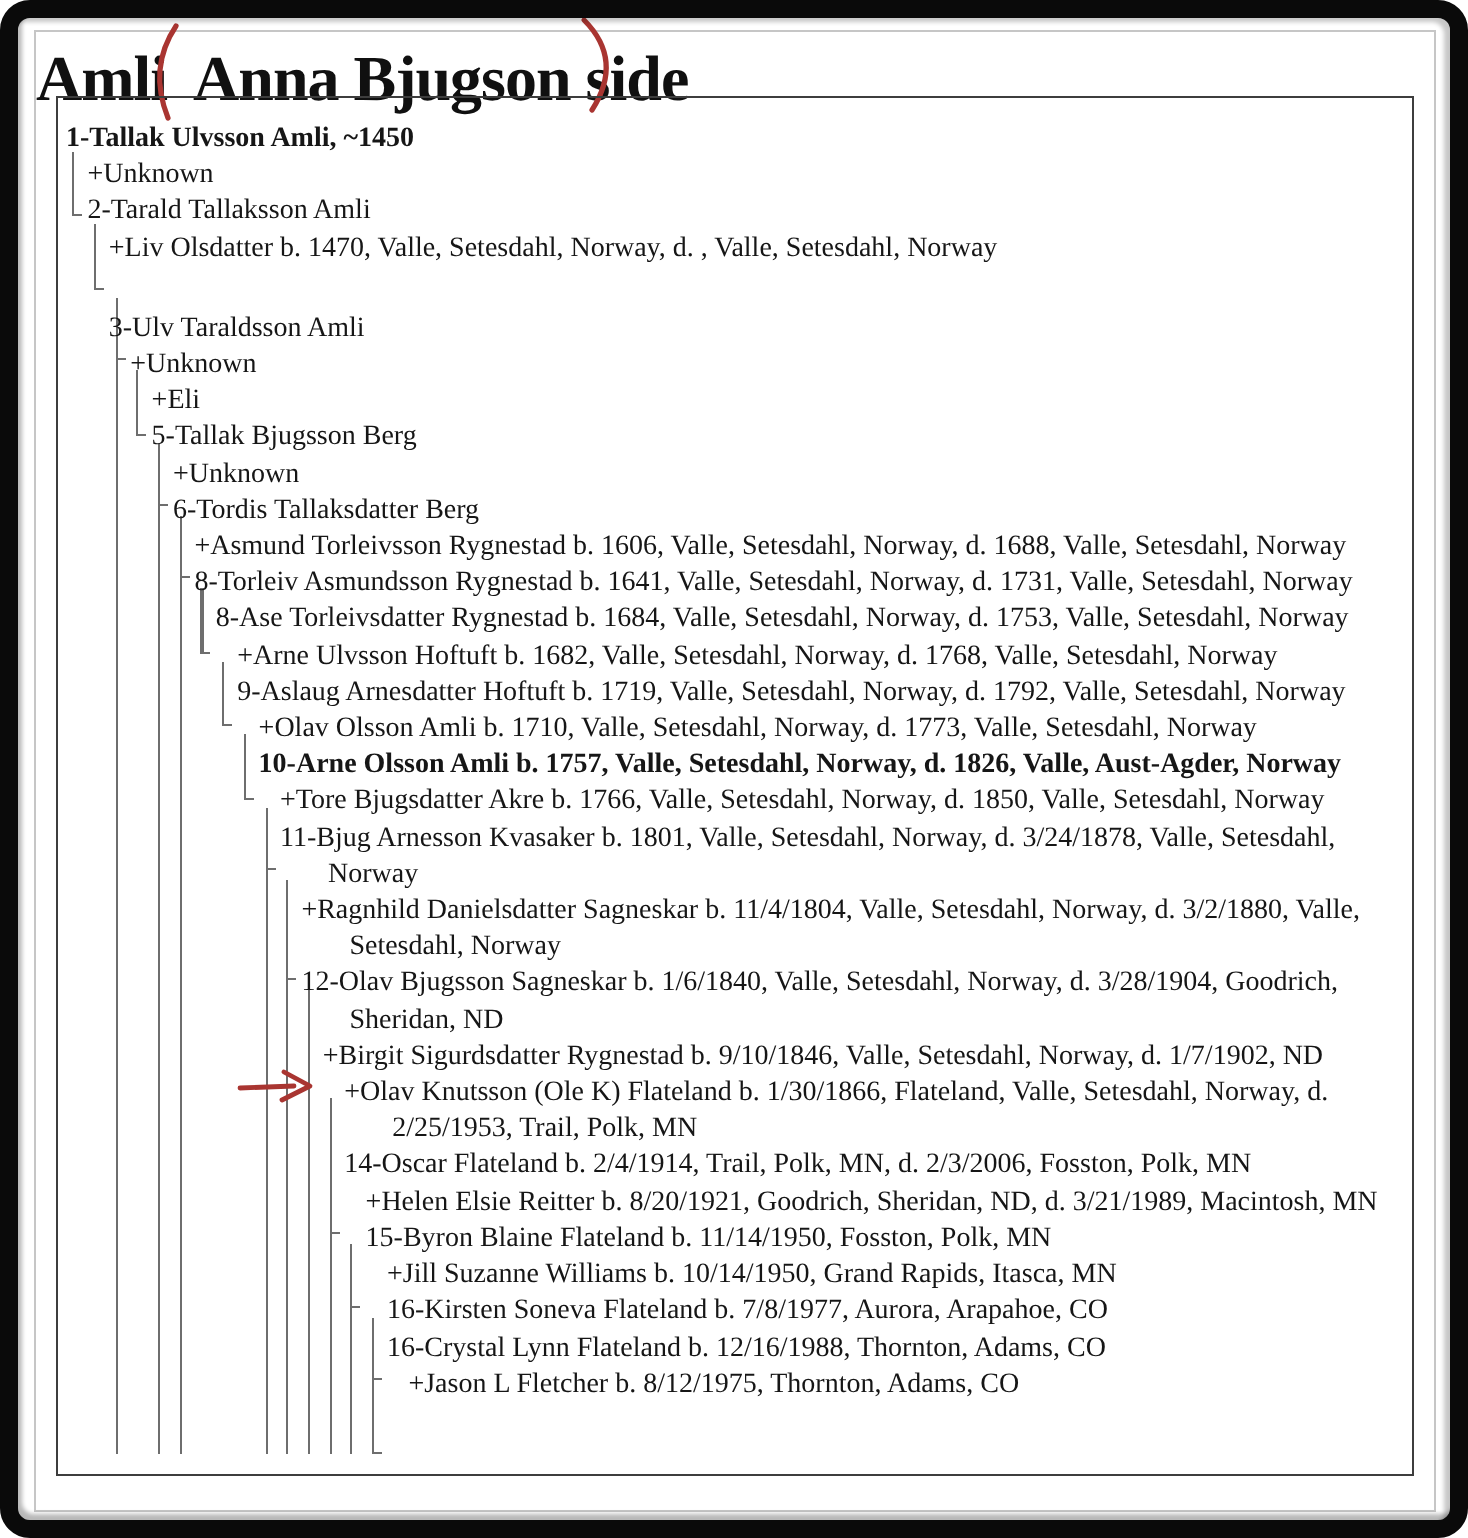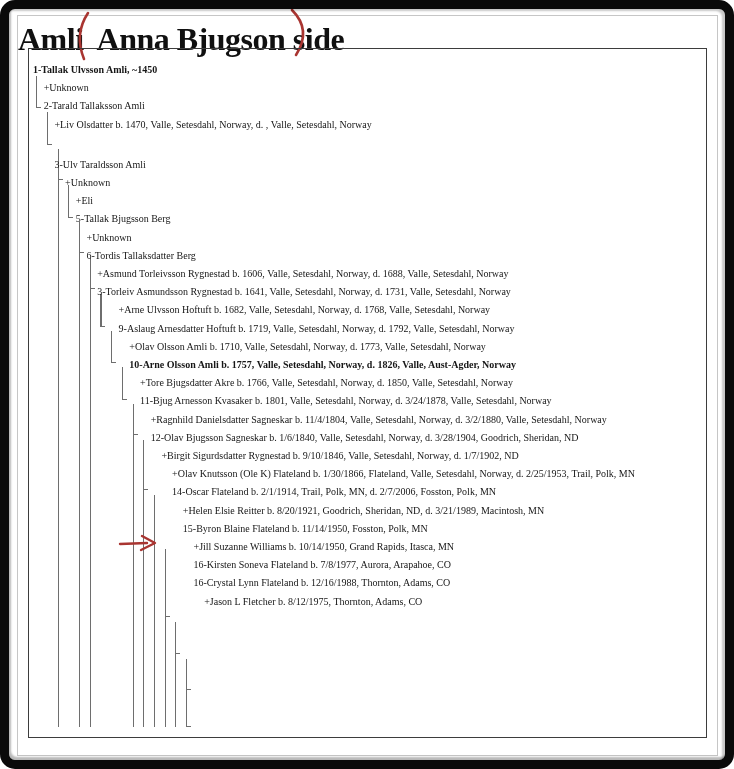--- a/index.html
+++ b/index.html
@@ -10,21 +10,21 @@
          box-shadow:inset 2px -3px 2px rgba(0,0,0,0.28), inset -3px 2px 2px rgba(0,0,0,0.22);}
   .page-rule{position:absolute;left:17px;top:15px;right:16px;bottom:13px;
              border:1px solid #c6c6c6;}
   .doc-title{position:absolute;left:18px;top:21px;width:500px;
              font-family:Liberation Serif, serif;font-weight:700;font-size:32px;
              letter-spacing:-0.5px;color:#101010;white-space:nowrap;}
   .doc-title .gap{display:inline-block;width:13px;}
   .content-box{position:absolute;left:28px;top:48px;width:679px;height:690px;
                border:1.5px solid #3d3d3d;box-sizing:border-box;background:transparent;}
   #tree{position:relative;width:100%;height:100%;box-sizing:border-box;
-        padding:12px 4px 0 0;font-size:10px;line-height:18.2px;color:#161616;}
+        padding:12px 4px 0 0;font-size:14px;line-height:18.2px;color:#161616;}
   .entry{position:relative;}
   .entry.bold{font-weight:700;}
   #lines{position:absolute;left:0;top:0;right:0;bottom:0;pointer-events:none;}
   .vl{position:absolute;width:1.2px;background:#6e6e6e;}
   .hl{position:absolute;height:1.2px;background:#6e6e6e;}
   .red-svg{position:absolute;pointer-events:none;}
 </style>
 </head>
 <body>
 
@@ -79,32 +79,33 @@
         <div class="entry" style="padding-left: 38.7px; text-indent: -24px;">+Unknown</div>
         <div class="entry" style="padding-left: 38.7px; text-indent: -24px;">2-Tarald Tallaksson Amli</div>
         <div class="entry" style="padding-left: 49.4px; text-indent: -24px;">+Liv Olsdatter b. 1470, Valle, Setesdahl, Norway, d. , Valle, Setesdahl, Norway</div>
         <div class="entry" style="padding-left: 49.4px; text-indent: -24px; margin-top: 22px;">3-Ulv Taraldsson Amli</div>
         <div class="entry" style="padding-left: 60.1px; text-indent: -24px;">+Unknown</div>
         <div class="entry" style="padding-left: 70.8px; text-indent: -24px;">+Eli</div>
         <div class="entry" style="padding-left: 70.8px; text-indent: -24px;">5-Tallak Bjugsson Berg</div>
         <div class="entry" style="padding-left: 81.5px; text-indent: -24px;">+Unknown</div>
         <div class="entry" style="padding-left: 81.5px; text-indent: -24px;">6-Tordis Tallaksdatter Berg</div>
         <div class="entry" style="padding-left: 92.2px; text-indent: -24px;">+Asmund Torleivsson Rygnestad b. 1606, Valle, Setesdahl, Norway, d. 1688, Valle, Setesdahl, Norway</div>
-        <div class="entry" style="padding-left: 92.2px; text-indent: -24px;">3-Torleiv Asmundsson Rygnestad b. 1641, Valle, Setesdahl, Norway, d. 1731, Valle, Setesdahl, Norway</div>
+        <div class="entry" style="padding-left: 92.2px; text-indent: -24px;">8-Torleiv Asmundsson Rygnestad b. 1641, Valle, Setesdahl, Norway, d. 1731, Valle, Setesdahl, Norway</div>
+        <div class="entry" style="padding-left: 102.9px; text-indent: -24px;">8-Ase Torleivsdatter Rygnestad b. 1684, Valle, Setesdahl, Norway, d. 1753, Valle, Setesdahl, Norway</div>
         <div class="entry" style="padding-left: 113.6px; text-indent: -24px;">+Arne Ulvsson Hoftuft b. 1682, Valle, Setesdahl, Norway, d. 1768, Valle, Setesdahl, Norway</div>
         <div class="entry" style="padding-left: 113.6px; text-indent: -24px;">9-Aslaug Arnesdatter Hoftuft b. 1719, Valle, Setesdahl, Norway, d. 1792, Valle, Setesdahl, Norway</div>
         <div class="entry" style="padding-left: 124.3px; text-indent: -24px;">+Olav Olsson Amli b. 1710, Valle, Setesdahl, Norway, d. 1773, Valle, Setesdahl, Norway</div>
         <div class="entry" style="padding-left: 124.3px; text-indent: -24px; font-weight: bold;">10-Arne Olsson Amli b. 1757, Valle, Setesdahl, Norway, d. 1826, Valle, Aust-Agder, Norway</div>
         <div class="entry" style="padding-left: 135px; text-indent: -24px;">+Tore Bjugsdatter Akre b. 1766, Valle, Setesdahl, Norway, d. 1850, Valle, Setesdahl, Norway</div>
         <div class="entry" style="padding-left: 135px; text-indent: -24px;">11-Bjug Arnesson Kvasaker b. 1801, Valle, Setesdahl, Norway, d. 3/24/1878, Valle, Setesdahl, Norway</div>
         <div class="entry" style="padding-left: 145.7px; text-indent: -24px;">+Ragnhild Danielsdatter Sagneskar b. 11/4/1804, Valle, Setesdahl, Norway, d. 3/2/1880, Valle, Setesdahl, Norway</div>
         <div class="entry" style="padding-left: 145.7px; text-indent: -24px;">12-Olav Bjugsson Sagneskar b. 1/6/1840, Valle, Setesdahl, Norway, d. 3/28/1904, Goodrich, Sheridan, ND</div>
         <div class="entry" style="padding-left: 156.4px; text-indent: -24px;">+Birgit Sigurdsdatter Rygnestad b. 9/10/1846, Valle, Setesdahl, Norway, d. 1/7/1902, ND</div>
         <div class="entry" style="padding-left: 167.1px; text-indent: -24px;">+Olav Knutsson (Ole K) Flateland b. 1/30/1866, Flateland, Valle, Setesdahl, Norway, d. 2/25/1953, Trail, Polk, MN</div>
-        <div class="entry" style="padding-left: 167.1px; text-indent: -24px;">14-Oscar Flateland b. 2/1/1914, Trail, Polk, MN, d. 2/7/2006, Fosston, Polk, MN</div>
+        <div class="entry" style="padding-left: 167.1px; text-indent: -24px;">14-Oscar Flateland b. 2/4/1914, Trail, Polk, MN, d. 2/3/2006, Fosston, Polk, MN</div>
         <div class="entry" style="padding-left: 177.8px; text-indent: -24px;">+Helen Elsie Reitter b. 8/20/1921, Goodrich, Sheridan, ND, d. 3/21/1989, Macintosh, MN</div>
         <div class="entry" style="padding-left: 177.8px; text-indent: -24px;">15-Byron Blaine Flateland b. 11/14/1950, Fosston, Polk, MN</div>
         <div class="entry" style="padding-left: 188.5px; text-indent: -24px;">+Jill Suzanne Williams b. 10/14/1950, Grand Rapids, Itasca, MN</div>
         <div class="entry" style="padding-left: 188.5px; text-indent: -24px;">16-Kirsten Soneva Flateland b. 7/8/1977, Aurora, Arapahoe, CO</div>
         <div class="entry" style="padding-left: 188.5px; text-indent: -24px;">16-Crystal Lynn Flateland b. 12/16/1988, Thornton, Adams, CO</div>
         <div class="entry" style="padding-left: 199.2px; text-indent: -24px;">+Jason L Fletcher b. 8/12/1975, Thornton, Adams, CO</div>
         <svg width="42" height="20" class="red-svg" style="left: 89.4px; top: 484px;">
           <path d="M 2,11 L 29,10" fill="none" stroke="#a93531" stroke-width="2.4" stroke-linecap="round"></path>
           <path d="M 24,3 L 37,10 L 23,17" fill="none" stroke="#a93531" stroke-width="2.4" stroke-linecap="round" stroke-linejoin="round"></path>
         </svg>

